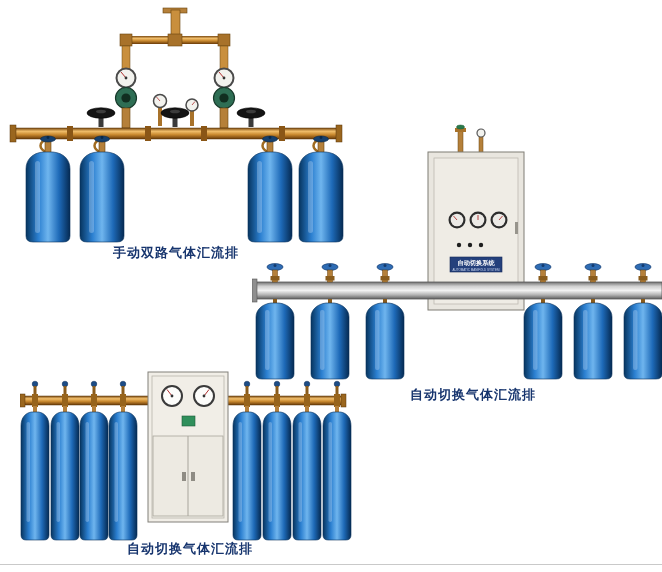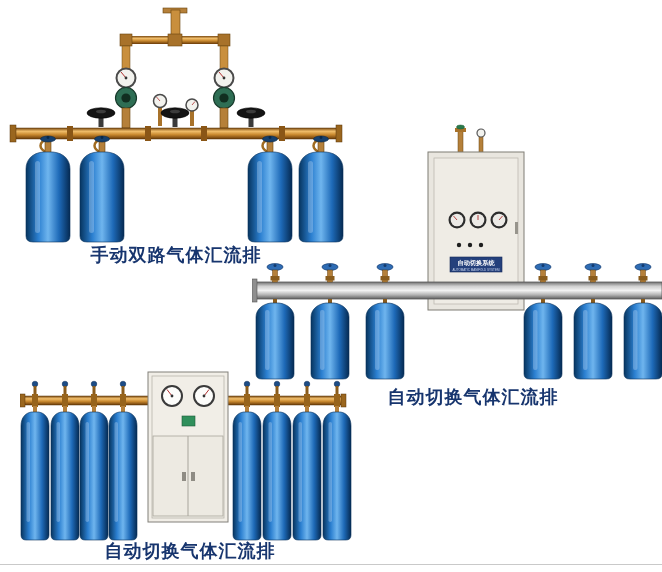--- a/index.html
+++ b/index.html
@@ -8,21 +8,21 @@
     width: 662px; height: 572px;
     background: #ffffff;
     font-family: "Liberation Sans", "DejaVu Sans", sans-serif;
     position: relative; overflow: hidden;
   }
   figure { margin: 0; padding: 0; }
   .figure { position: absolute; }
   .caption {
     position: absolute;
     text-align: center;
-    font-size: 18px;
+    font-size: 13px;
     font-weight: bold;
     color: #17356e;
     letter-spacing: 1px;
     line-height: 1.1;
   }
   .bottom-rule {
     position: absolute;
     left: 0; top: 564px;
     width: 662px; height: 1px;
     background: #c9c9c9;

